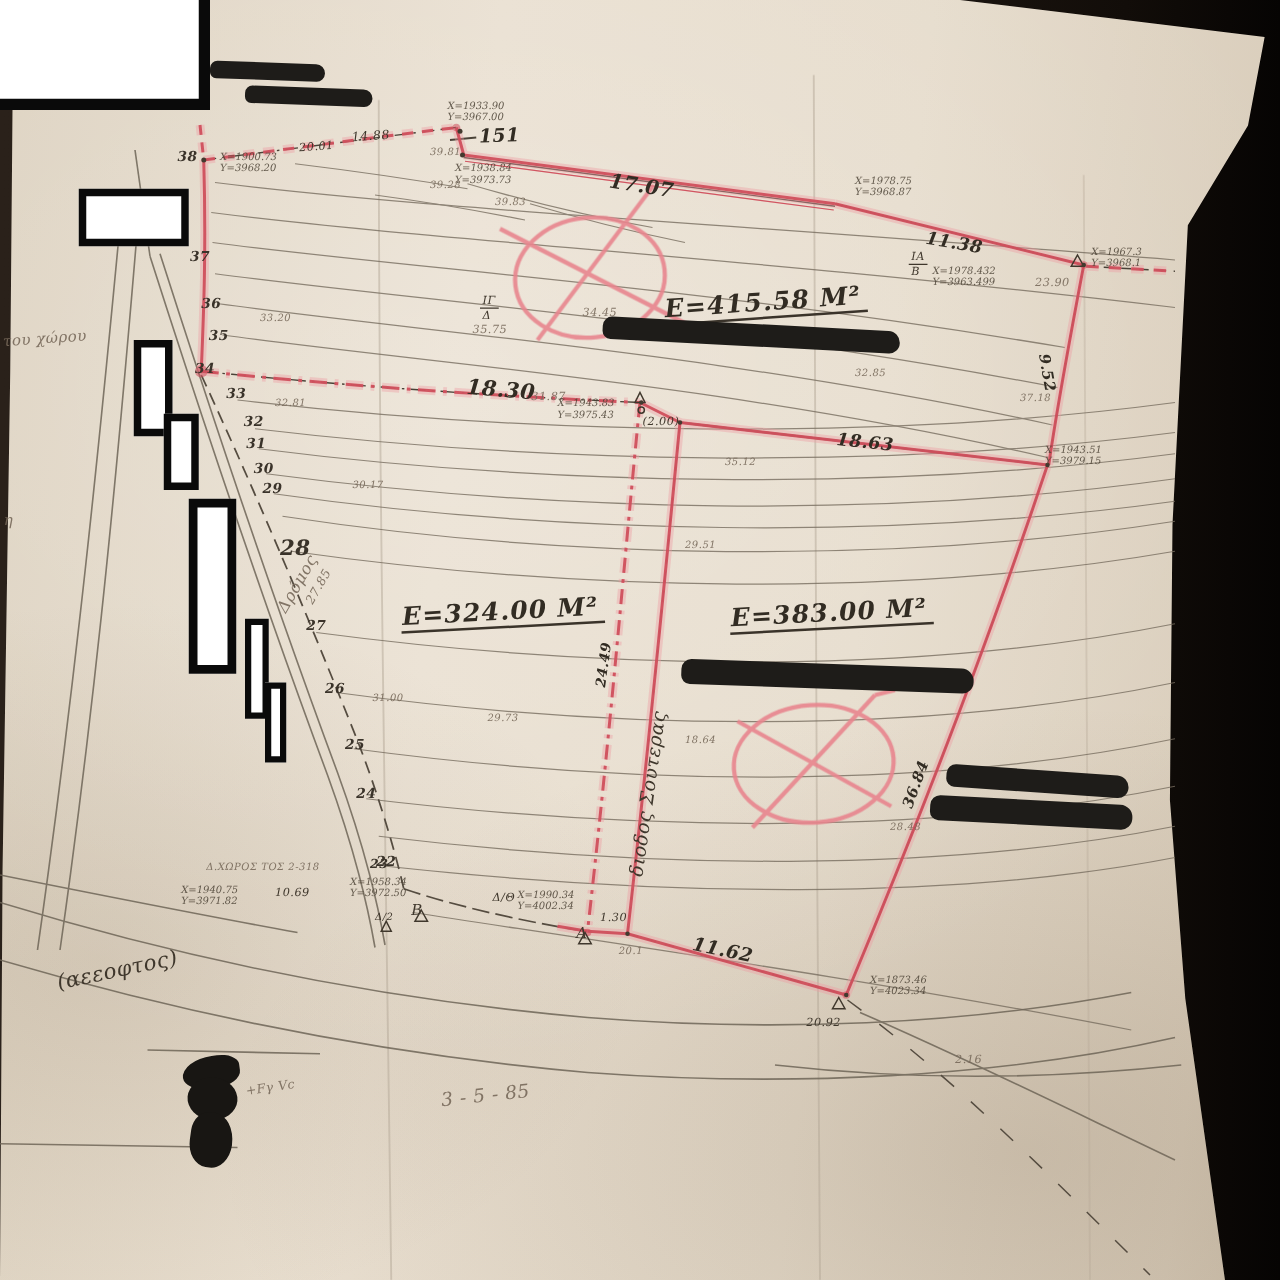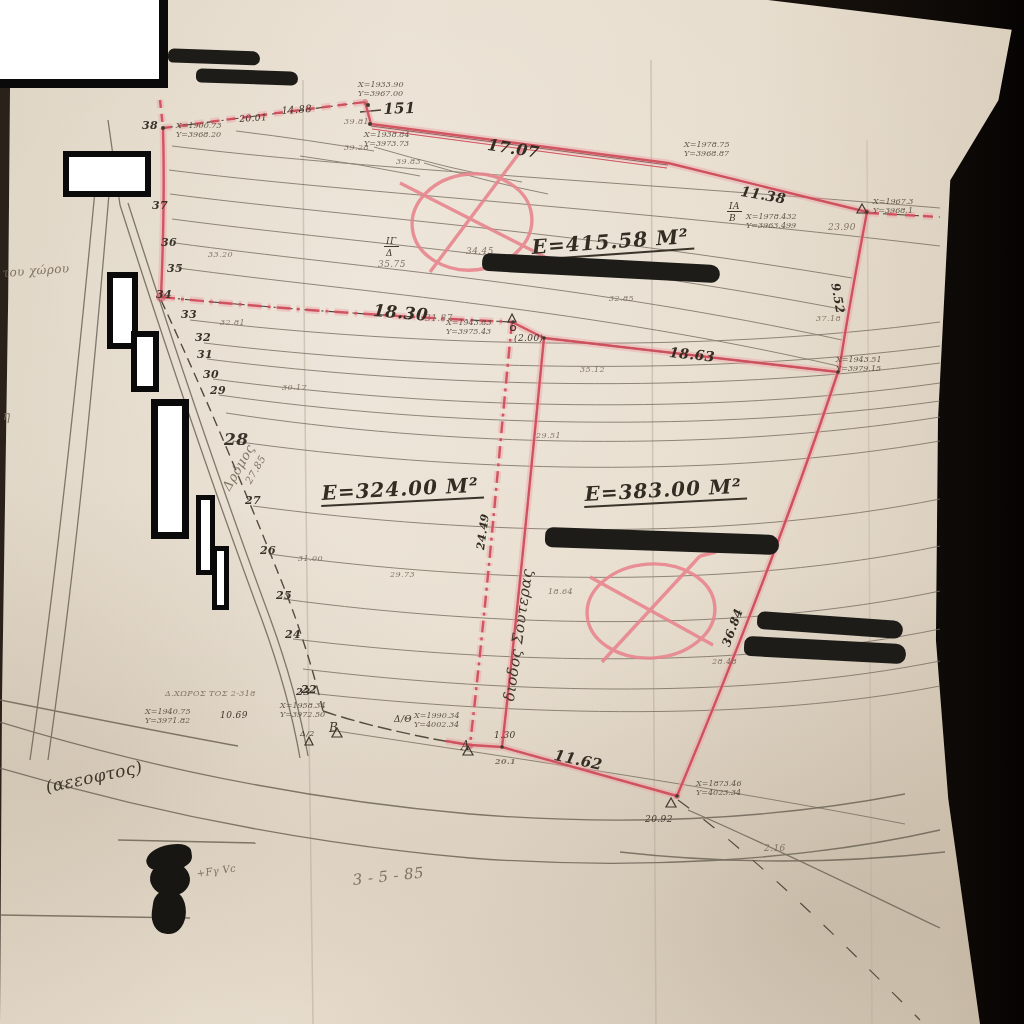--- a/index.html
+++ b/index.html
@@ -179,25 +179,25 @@
       <span class="ann len" style="left: 374px; top: 301px; font-size: 17px; transform: rotate(5deg);">18.30</span>
       <span class="ann len" style="left: 670px; top: 345px; font-size: 14px; transform: rotate(6deg);">18.63</span>
       <span class="ann len" style="left: 556px; top: 747px; font-size: 15px; transform: rotate(12deg);">11.62</span>
       <span class="ann len" style="left: 841px; top: 282px; font-size: 12px; transform: rotate(80deg);">9.52</span>
       <span class="ann len" style="left: 475px; top: 549px; font-size: 11px; transform: rotate(-82deg);">24.49</span>
       <span class="ann len" style="left: 720px; top: 644px; font-size: 12px; transform: rotate(-70deg);">36.84</span>
       <span class="ann ink" style="left: 281px; top: 105px; font-size: 10px; transform: rotate(-4deg);">14.88</span>
       <span class="ann ink" style="left: 239px; top: 114px; font-size: 9px; transform: rotate(-4deg);">20.01</span>
       <span class="ann pencil" style="left: 425px; top: 313px; font-size: 9px;">31.87</span>
       <span class="ann ink" style="left: 220px; top: 710px; font-size: 9px;">10.69</span>
-      <span class="ann ink" style="left: 480px; top: 730px; font-size: 9px; margin-left: 14px;">1.30</span>
+      <span class="ann ink" style="left: 480px; top: 730px; font-size: 9px;">1.30</span>
       <span class="ann ink" style="left: 514px; top: 333px; font-size: 9px;">(2.00)</span>
       <span class="ann pencil" style="left: 764px; top: 843px; font-size: 9px;">2.16</span>
       <span class="ann ink" style="left: 645px; top: 814px; font-size: 9px;">20.92</span>
-      <span class="ann pencil" style="left: 495px; top: 757px; font-size: 8px; font-weight: bold;">20.1</span>
+      <span class="ann pencil" style="left: 495px; top: 757px; font-size: 8px;">20.1</span>
       <span class="ann ink" style="left: 501px; top: 700px; font-size: 15px; transform: rotate(-82deg);">διοδος Σουτερας</span>
       <span class="ann pencil" style="left: 220px; top: 486px; font-size: 13px; transform: rotate(-60deg);">Δρόμος</span>
       <span class="ann pencil" style="left: 243px; top: 480px; font-size: 10px; transform: rotate(-60deg);">27.85</span>
       <span class="ann num" style="left: 142px; top: 120px; font-size: 11px;">38</span>
       <span class="ann num" style="left: 152px; top: 200px; font-size: 11px;">37</span>
       <span class="ann num" style="left: 161px; top: 237px; font-size: 11px;">36</span>
       <span class="ann num" style="left: 167px; top: 263px; font-size: 11px;">35</span>
       <span class="ann num" style="left: 156px; top: 289px; font-size: 11px;">34</span>
       <span class="ann num" style="left: 181px; top: 309px; font-size: 11px;">33</span>
       <span class="ann num" style="left: 195px; top: 332px; font-size: 11px;">32</span>
@@ -245,25 +245,25 @@
       <span class="ann ink" style="left: 329px; top: 722px; font-size: 12px;">Β</span>
       <span class="ann ink" style="left: 461px; top: 740px; font-size: 12px;">Α</span>
       <span class="ann ink" style="left: 394px; top: 714px; font-size: 9px;">Δ/Θ</span>
       <span class="ann ink" style="left: 300px; top: 730px; font-size: 8px;">Δ/2</span>
       <span class="ann pencil" style="left: 344px; top: 118px; font-size: 8px;">39.81</span>
       <span class="ann pencil" style="left: 344px; top: 144px; font-size: 8px;">39.28</span>
       <span class="ann pencil" style="left: 396px; top: 158px; font-size: 8px;">39.83</span>
       <span class="ann pencil" style="left: 828px; top: 222px; font-size: 9px;">23.90</span>
       <span class="ann pencil" style="left: 208px; top: 251px; font-size: 8px;">33.20</span>
       <span class="ann pencil" style="left: 220px; top: 319px; font-size: 8px;">32.81</span>
-      <span class="ann pencil" style="left: 609px; top: 295px; font-size: 8px;">32.85</span>
+      <span class="ann pencil" style="left: 684px; top: 295px; font-size: 8px;">32.85</span>
       <span class="ann pencil" style="left: 816px; top: 315px; font-size: 8px;">37.18</span>
       <span class="ann pencil" style="left: 580px; top: 366px; font-size: 8px;">35.12</span>
       <span class="ann pencil" style="left: 282px; top: 384px; font-size: 8px;">30.17</span>
-      <span class="ann pencil" style="left: 536px; top: 432px; font-size: 8px;">29.51</span>
+      <span class="ann pencil" style="left: 536px; top: 432px; font-size: 8px; padding-left: 12px;">29.51</span>
       <span class="ann pencil" style="left: 298px; top: 555px; font-size: 8px;">31.00</span>
       <span class="ann pencil" style="left: 390px; top: 571px; font-size: 8px;">29.73</span>
       <span class="ann pencil" style="left: 548px; top: 588px; font-size: 8px;">18.64</span>
       <span class="ann pencil" style="left: 752px; top: 541px; font-size: 8px;">30.48</span>
       <span class="ann pencil" style="left: 712px; top: 658px; font-size: 8px;">28.48</span>
       <span class="ann ink" style="left: 44px; top: 778px; font-size: 17px; transform: rotate(-12deg);">(αεεοφτος)</span>
       <span class="ann pencil" style="left: 2px; top: 267px; font-size: 12px; transform: rotate(-4deg);">του χώρου</span>
       <span class="ann pencil" style="left: 352px; top: 872px; font-size: 15px; transform: rotate(-6deg);">3 - 5 - 85</span>
       <span class="ann pencil" style="left: 196px; top: 868px; font-size: 10px; transform: rotate(-8deg);">+Fγ Vc</span>
       <span class="ann pencil" style="left: 3px; top: 410px; font-size: 12px;">η</span>

